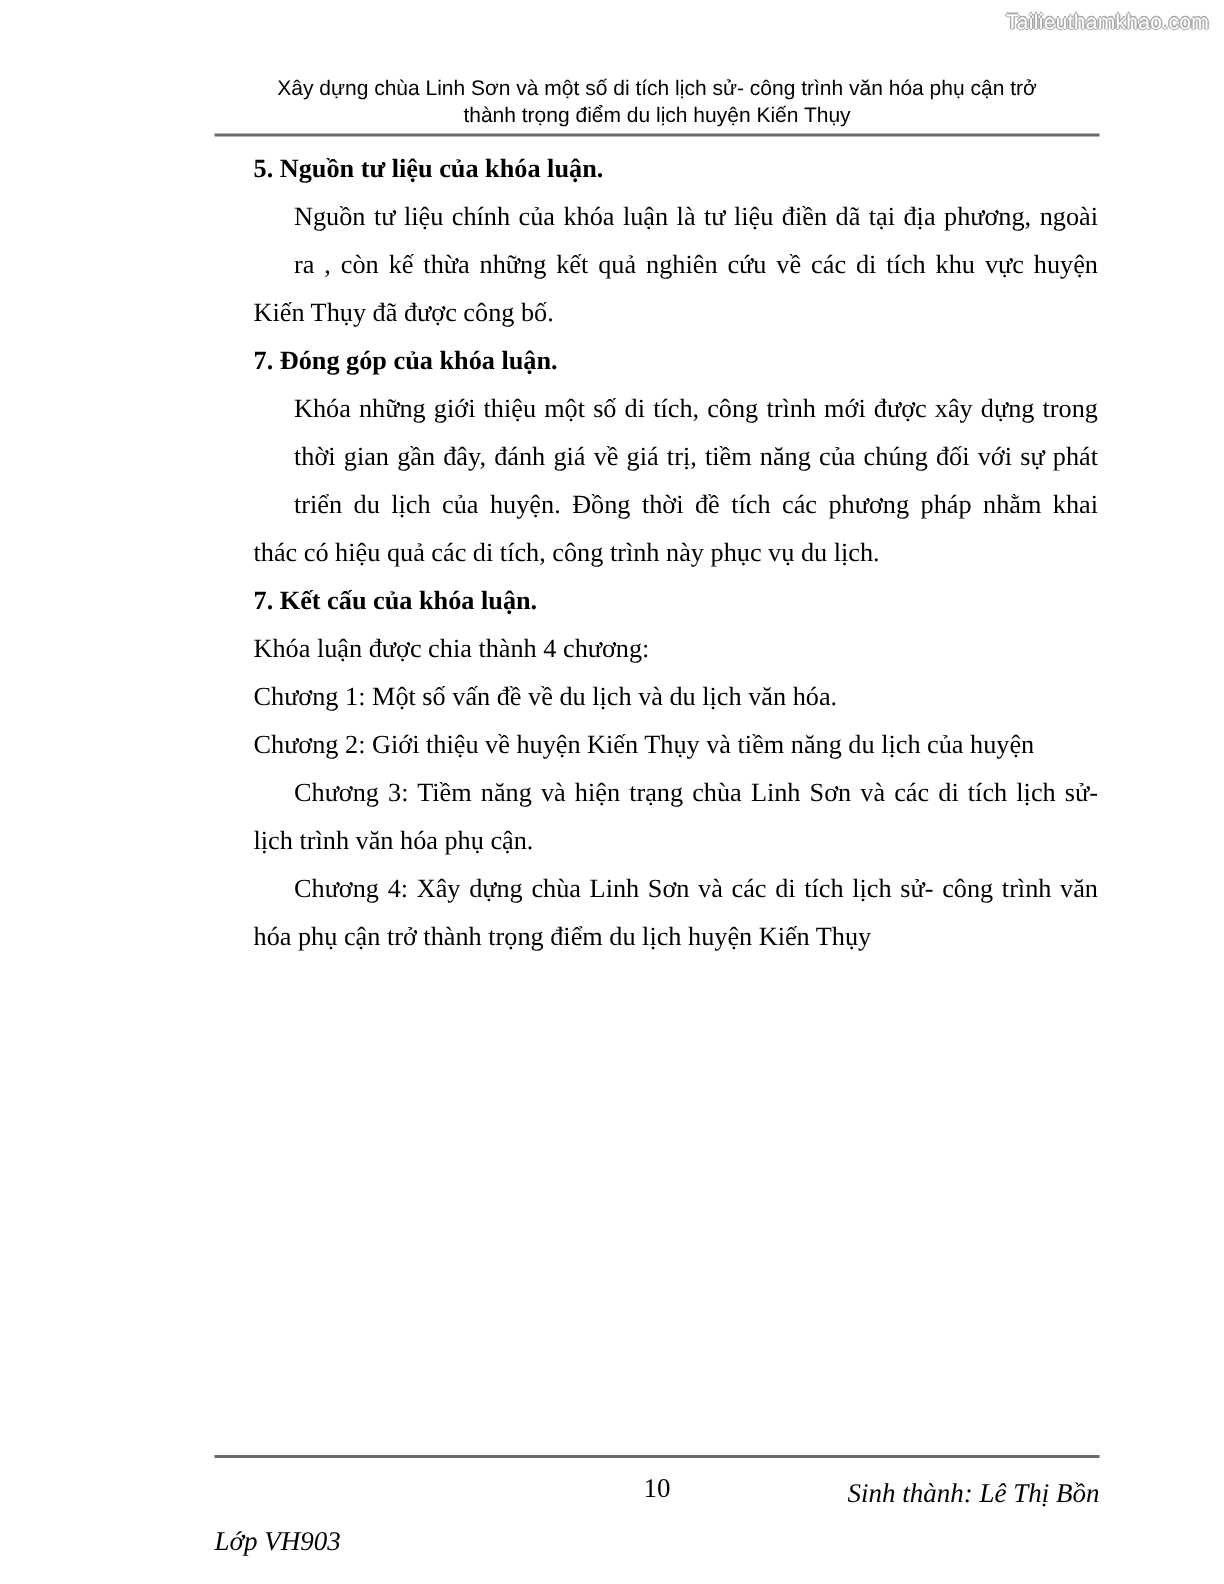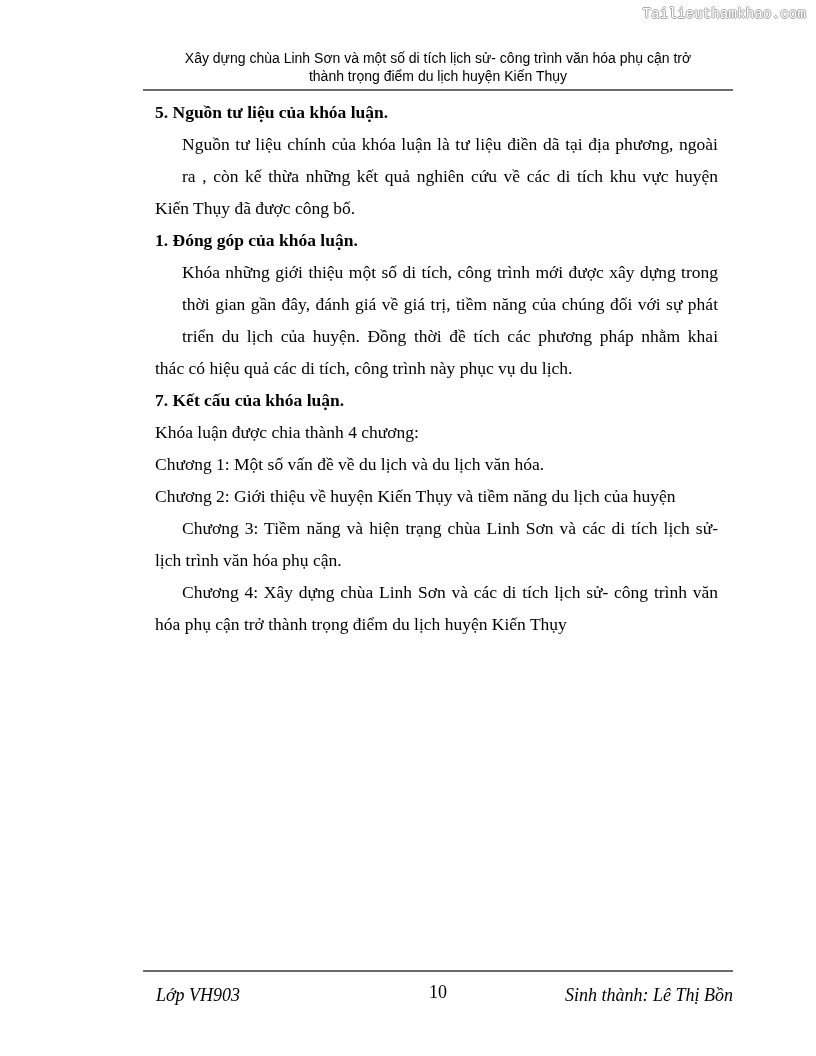--- a/index.html
+++ b/index.html
@@ -1,29 +1,29 @@
 <!DOCTYPE html>
 <html><head>
 <meta charset="utf-8">
 <style>
   html, body { margin:0; padding:0; background:#ffffff; }
   body { width:816px; height:1056px; position:relative; overflow:hidden; color:#000; }
-  .watermark { position:absolute; top:6px; right:10px; font-family:Liberation Mono, monospace; font-size:14px; color:#ffffff;
+  .watermark { position:absolute; top:6px; right:10px; font-family:Liberation Sans, sans-serif; font-size:14px; color:#ffffff;
     text-shadow: -1px 0 #aaa, 1px 0 #aaa, 0 -1px #aaa, 0 1px #aaa; letter-spacing:0.2px; }
   .header { position:absolute; top:49px; left:143px; width:590px; text-align:center; font-family:"Liberation Sans", sans-serif;
     font-size:14px; line-height:18px; }
   .rule { position:absolute; left:143px; width:590px; height:2px; background:#6b6b6b; }
   .rule.top { top:89px; }
   .rule.bottom { top:970px; }
-  .body { position:absolute; top:96px; left:155px; width:563px; font-family:"Liberation Serif", serif; font-size:17.5px; }
+  .body { position:absolute; top:96px; left:169px; width:563px; font-family:"Liberation Serif", serif; font-size:17.5px; }
   .h { font-weight:bold; line-height:32px; height:32px; margin:0; white-space:nowrap; }
   .line { line-height:32px; height:32px; white-space:nowrap; }
   .line.j { text-align:justify; text-align-last:justify; white-space:normal;margin-left:27px; }
   .footer { position:absolute; top:985px; left:143px; width:590px; font-family:"Liberation Serif", serif; font-size:18px; }
-  .footer .left { position:absolute; left:13px; font-style:italic; }
+  .footer .left { position:absolute; left:0; font-style:italic;margin-top:32px; }
   .footer .center { position:absolute; left:0; width:590px; text-align:center; top:-3px; }
   .footer .right { position:absolute; right:0; font-style:italic; }
 </style>
 </head>
 <body>
 
 <div class="watermark">Tailieuthamkhao.com</div>
 
 <div class="header">
   <div>Xây dựng chùa Linh Sơn và một số di tích lịch sử- công trình văn hóa phụ cận trở</div>
@@ -31,21 +31,21 @@
 </div>
 <div class="rule top"></div>
 
 <div class="body">
 
   <div class="h">5.  Nguồn tư liệu của khóa luận.</div>
   <div class="line j">Nguồn tư liệu chính của khóa luận là tư liệu điền dã tại địa phương, ngoài</div>
   <div class="line j">ra , còn kế thừa những kết quả nghiên cứu về các di tích khu vực huyện</div>
   <div class="line">Kiến Thụy đã được công bố.</div>
 
-  <div class="h">1.  Đóng góp của khóa luận.</div>
+  <div class="h">7.  Đóng góp của khóa luận.</div>
   <div class="line j">Khóa những giới thiệu một số di tích, công trình mới được xây dựng trong</div>
   <div class="line j">thời gian gần đây, đánh giá về giá trị, tiềm năng của chúng đối với sự phát</div>
   <div class="line j">triển du lịch của huyện. Đồng thời đề tích các phương pháp nhằm khai</div>
   <div class="line">thác có hiệu quả các di tích, công trình này phục vụ du lịch.</div>
 
   <div class="h">7.  Kết cấu của khóa luận.</div>
   <div class="line">Khóa luận được chia thành 4 chương:</div>
   <div class="line">Chương 1: Một số vấn đề về du lịch và du lịch văn hóa.</div>
   <div class="line">Chương 2: Giới thiệu về huyện Kiến Thụy và tiềm năng du lịch của huyện</div>
   <div class="line j">Chương 3: Tiềm năng và hiện trạng chùa Linh Sơn và các di tích lịch sử-</div>

